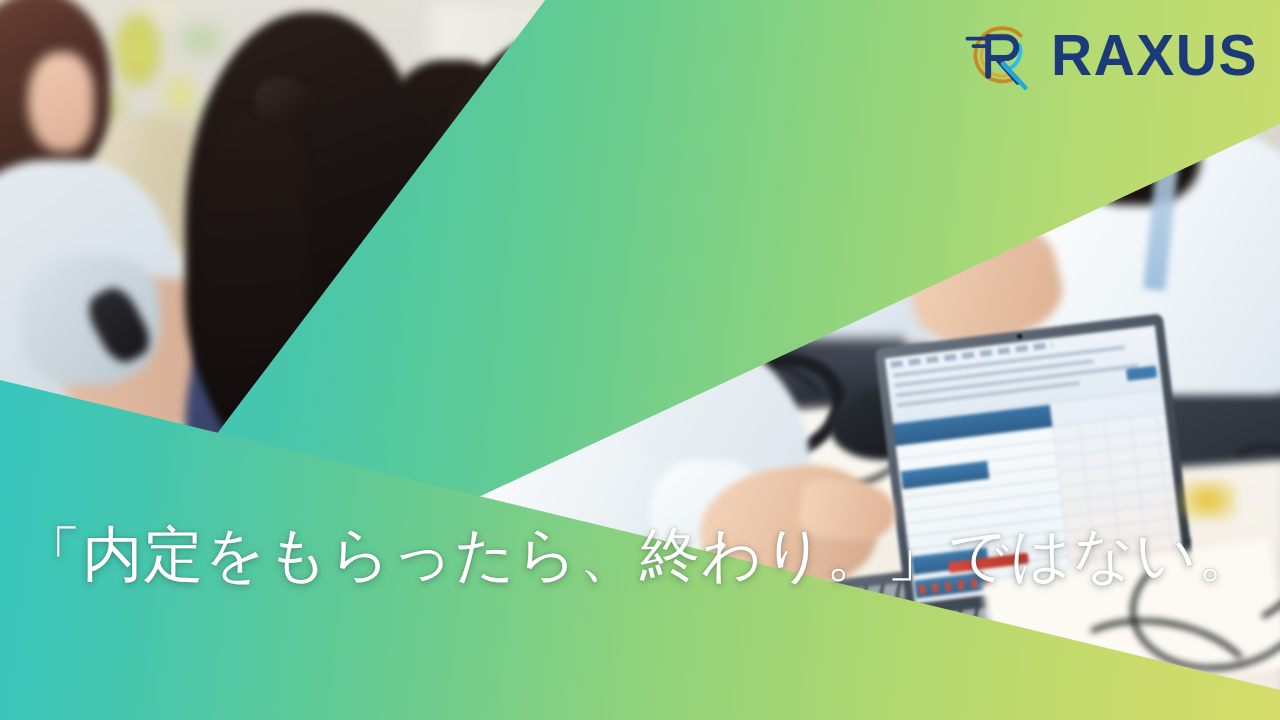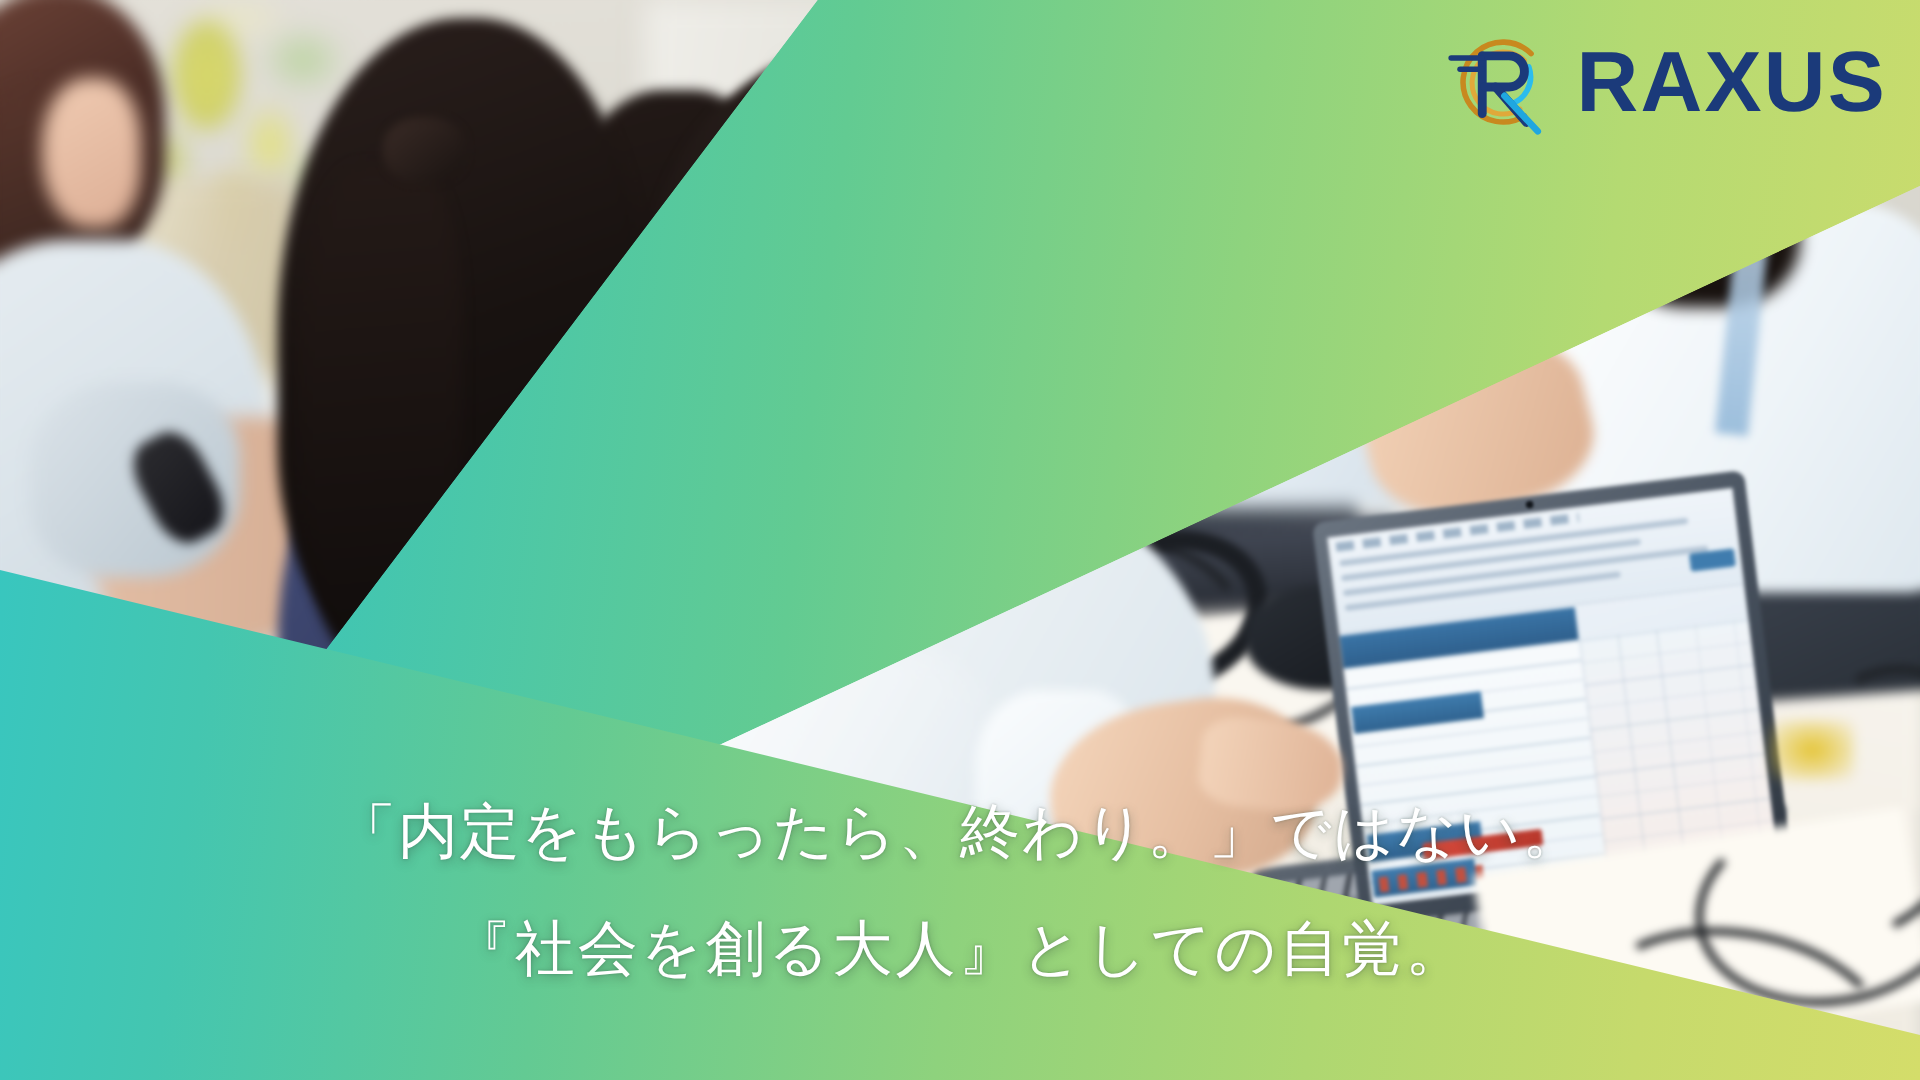--- a/index.html
+++ b/index.html
@@ -642,21 +642,21 @@
     clip-path: polygon(0 380px, 1280px 690px, 1280px 720px, 0 720px);
   }
 
   
   .headline {
     position: absolute;
     left: 0; right: 0; top: 516px;
     text-align: center;
     font-family: "Liberation Serif", "DejaVu Serif", serif;
     color: #ffffff;
-    font-size: 40px;
+    font-size: 60px;
     line-height: 78px;
     letter-spacing: 1px;
     text-shadow: 0 2px 7px rgba(40,60,50,.40), 0 0 2px rgba(40,60,50,.35);
     white-space: nowrap;
     font-weight: 400;
   }
   .headline .l2 { letter-spacing: 2px; }
 
   
   .logo {
@@ -789,21 +789,20 @@
     <div class="photo-blur-overlay"></div>
   </div>
 
   <div class="band-top-mask">
     <div class="band band-top"></div>
   </div>
   <div class="band band-bottom"></div>
 
   <div class="headline">
     <div class="l1">「内定をもらったら、終わり。」ではない。</div>
-    <div class="l2">『社会を創る大人』としての自覚。</div>
   </div>
 
   <div class="logo">
     <svg class="logo-mark" viewBox="0 0 100 100">
 
       <path d="M78 24 A36 36 0 1 0 72 80" fill="none" stroke="#c8891f" stroke-width="5" stroke-linecap="round"></path>
 
       <path d="M72 30 A28 28 0 1 0 68 74" fill="none" stroke="#e0a93a" stroke-width="4.5" stroke-linecap="round"></path>
 
       <path d="M58 70 A26 26 0 0 0 76 36" fill="none" stroke="#2bbced" stroke-width="5" stroke-linecap="round"></path>

